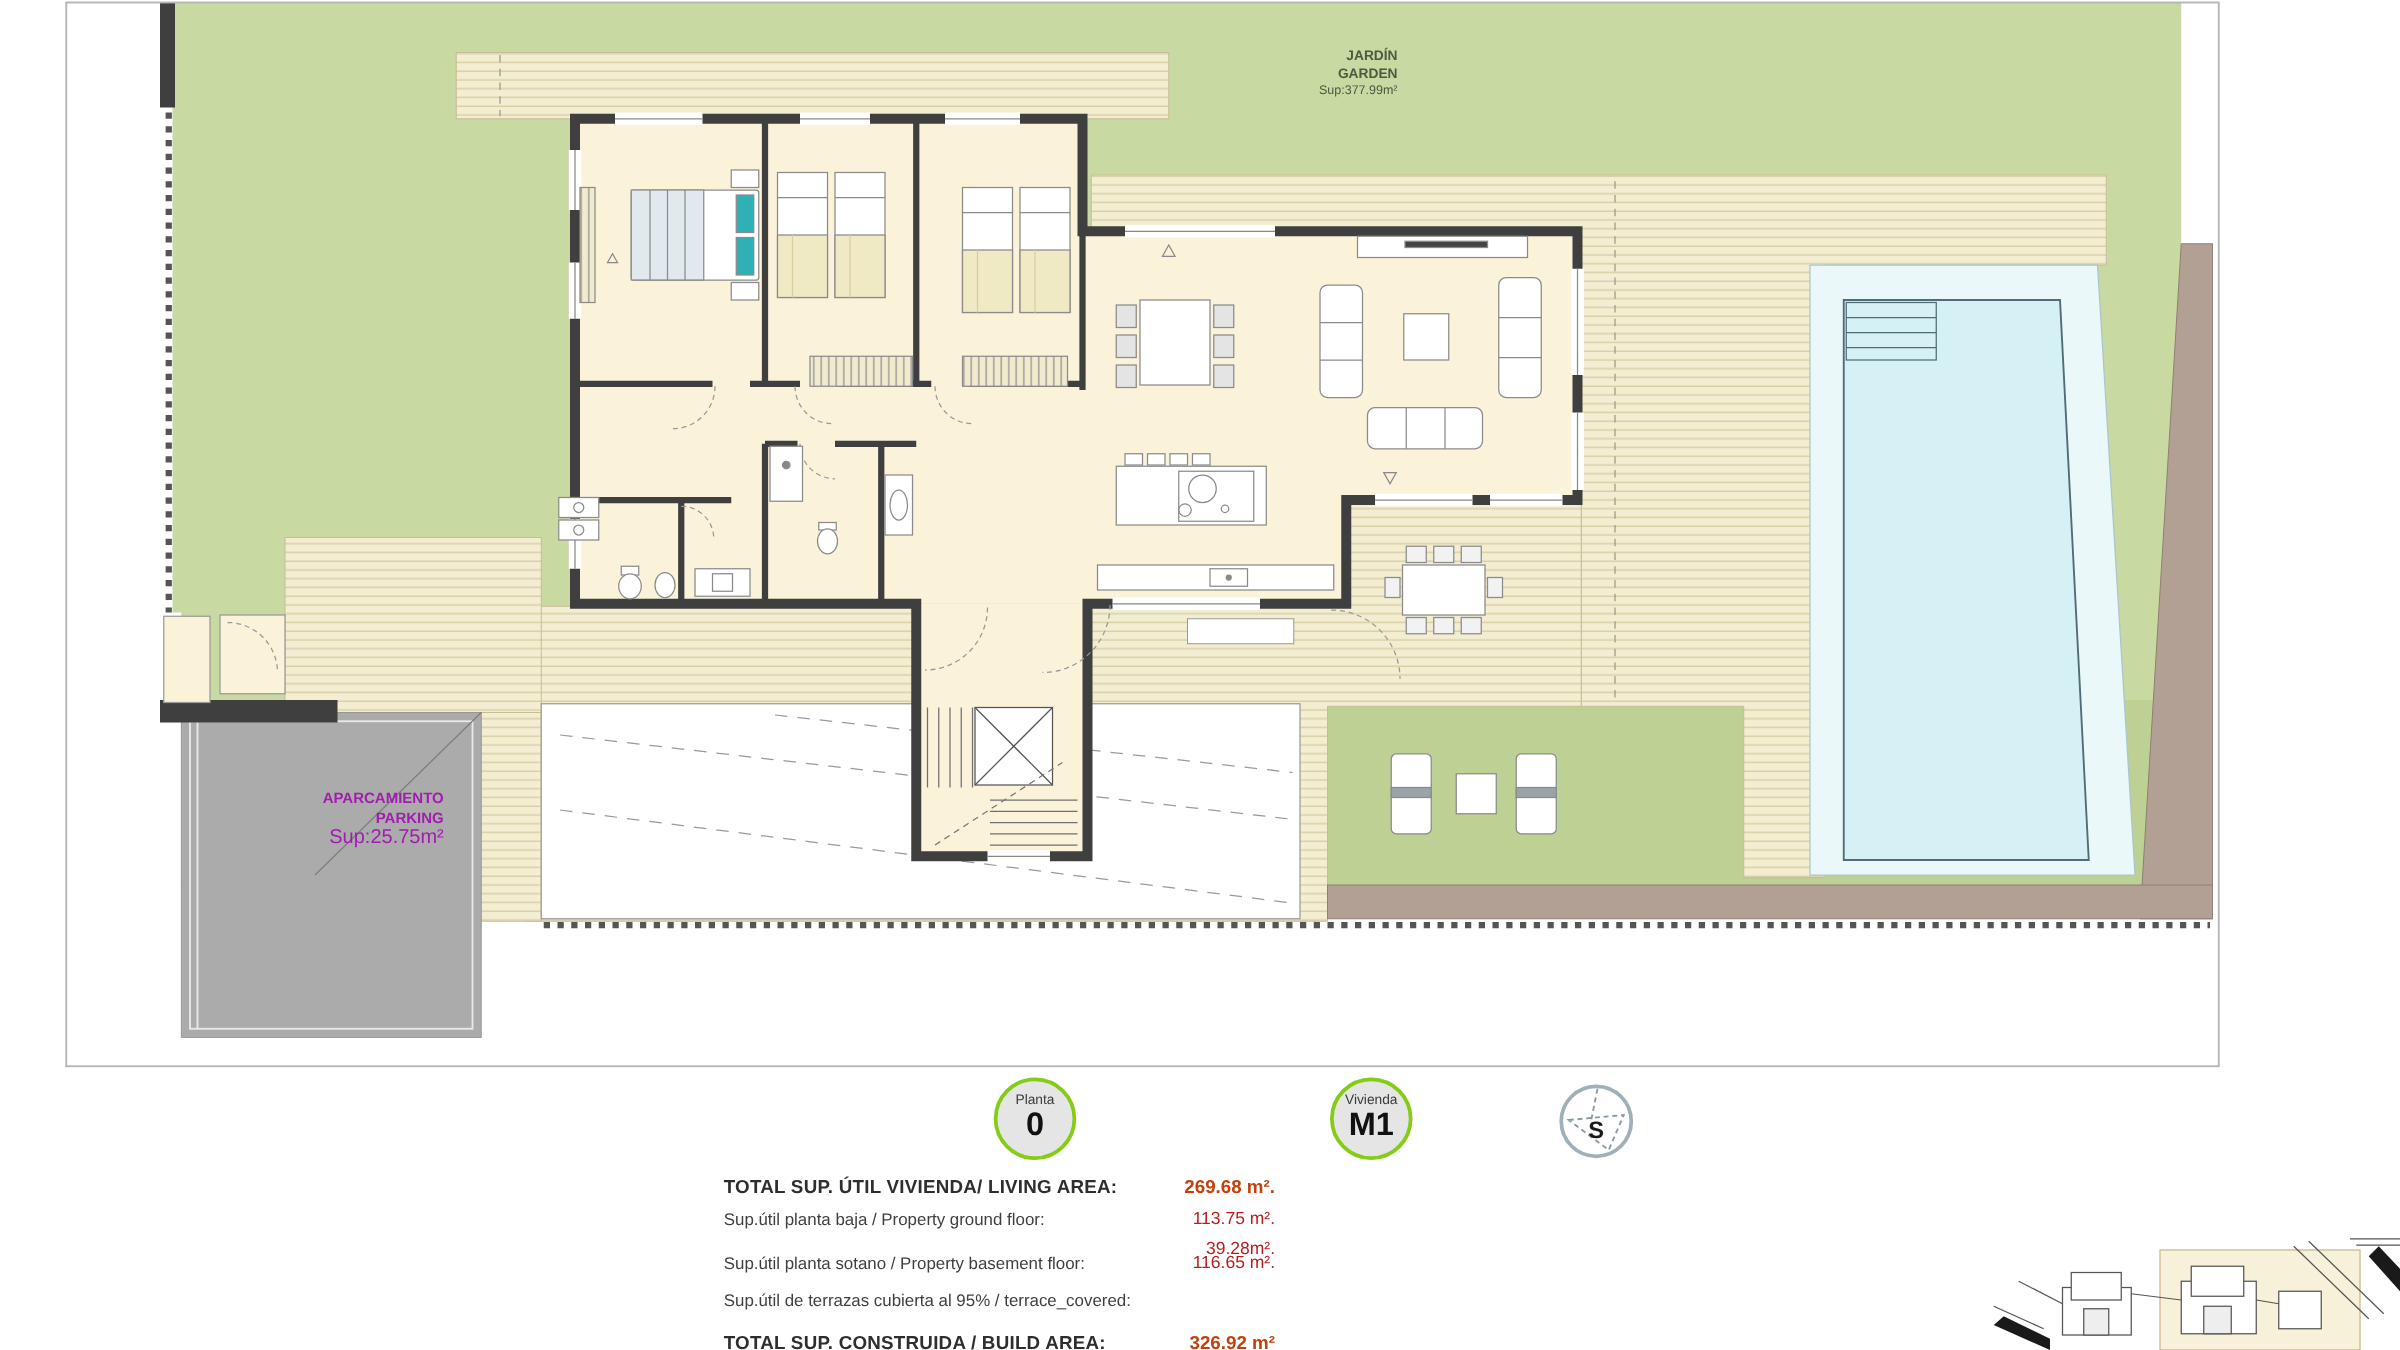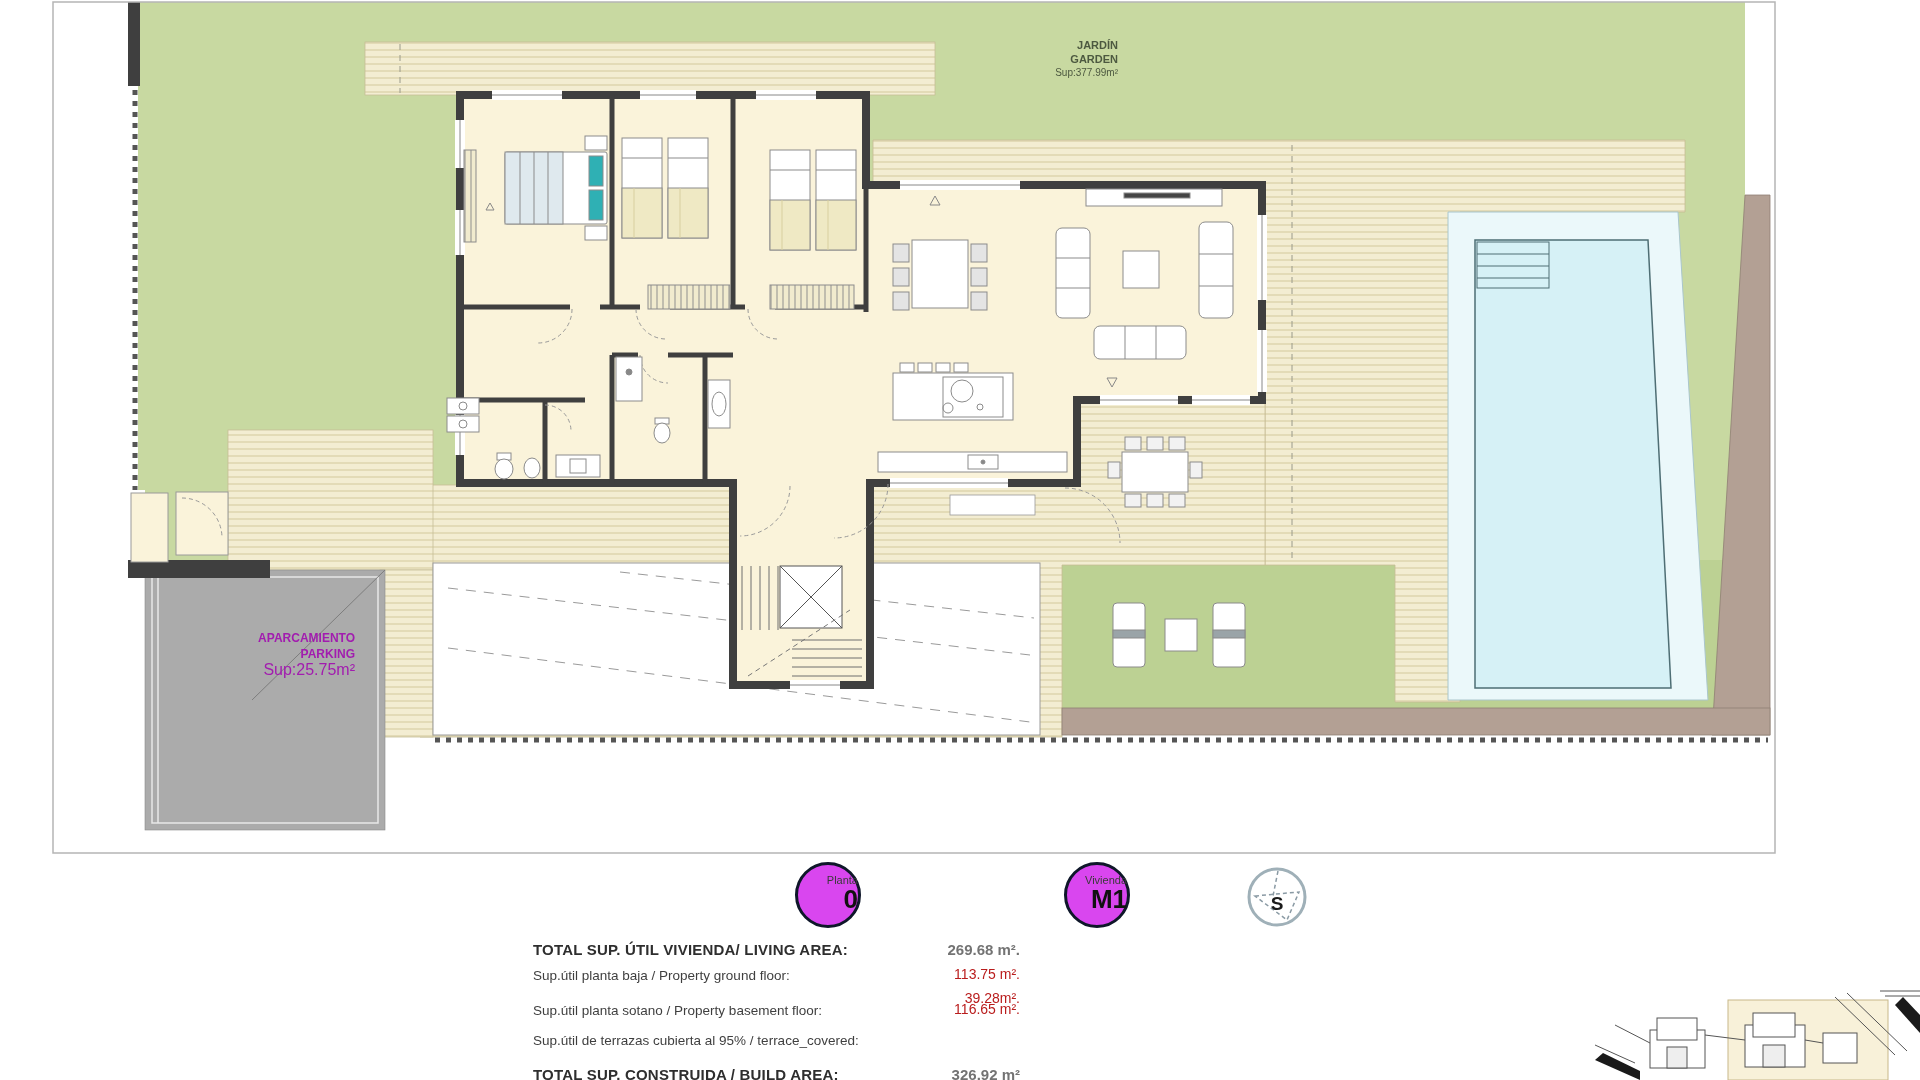--- a/index.html
+++ b/index.html
@@ -6,33 +6,33 @@
   body{width:1920px;height:1080px;overflow:hidden;position:relative;
        font-family:"Liberation Sans",sans-serif;color:#3c3c3c;}
   .abs{position:absolute;}
   
   .plan-label{text-align:right;font-weight:bold;line-height:14px;}
   .garden-label{left:998px;top:38px;width:120px;font-size:11px;color:#4d5940;}
   .garden-label .sup{font-size:10px;font-weight:normal;}
   .parking-label{left:175px;top:630px;width:180px;font-size:12px;color:#a21caf;line-height:16px;}
   .parking-label .sup{font-size:16px;font-weight:normal;}
   
-  .badge{width:66px;height:66px;border:3px solid #0f172a;border-radius:50%;
-         background:#d946ef;text-align:right;box-sizing:border-box;}
+  .badge{width:66px;height:66px;border:3px solid #84cc16;border-radius:50%;
+         background:#e5e5e5;text-align:center;box-sizing:border-box;}
   .badge .b-label{font-size:11px;color:#3a3a3a;margin-top:9px;}
   .badge .b-value{font-size:26px;font-weight:bold;color:#111;line-height:26px;}
   .badge-planta{left:795px;top:862px;}
   .badge-vivienda{left:1064px;top:862px;}
   .compass{left:1246px;top:866px;width:62px;height:62px;}
   
-  .srow-label{left:533px;width:420px;white-space:nowrap;}
+  .srow-label{left:579px;width:420px;white-space:nowrap;}
   .srow-value{left:850px;width:170px;text-align:right;white-space:nowrap;}
   .s-bold{font-size:15px;font-weight:bold;color:#2e2e2e;letter-spacing:.2px;}
   .s-reg{font-size:13.5px;color:#3f3f3f;}
-  .v-bold{font-size:15px;font-weight:bold;color:#737373;}
+  .v-bold{font-size:15px;font-weight:bold;color:#c2410c;}
   .v-reg{font-size:14px;color:#b91c1c;}
 </style>
 </head>
 <body>
 
 <svg class="abs" style="left:0;top:0" width="1920" height="1080" viewBox="0 0 1920 1080">
   <defs>
     <pattern id="deckP" width="6" height="7" patternUnits="userSpaceOnUse">
       <rect width="6" height="7" fill="#f3edd2"></rect>
       <line x1="0" y1="1" x2="6" y2="1" stroke="#d9d0a6" stroke-width="1.2"></line>

